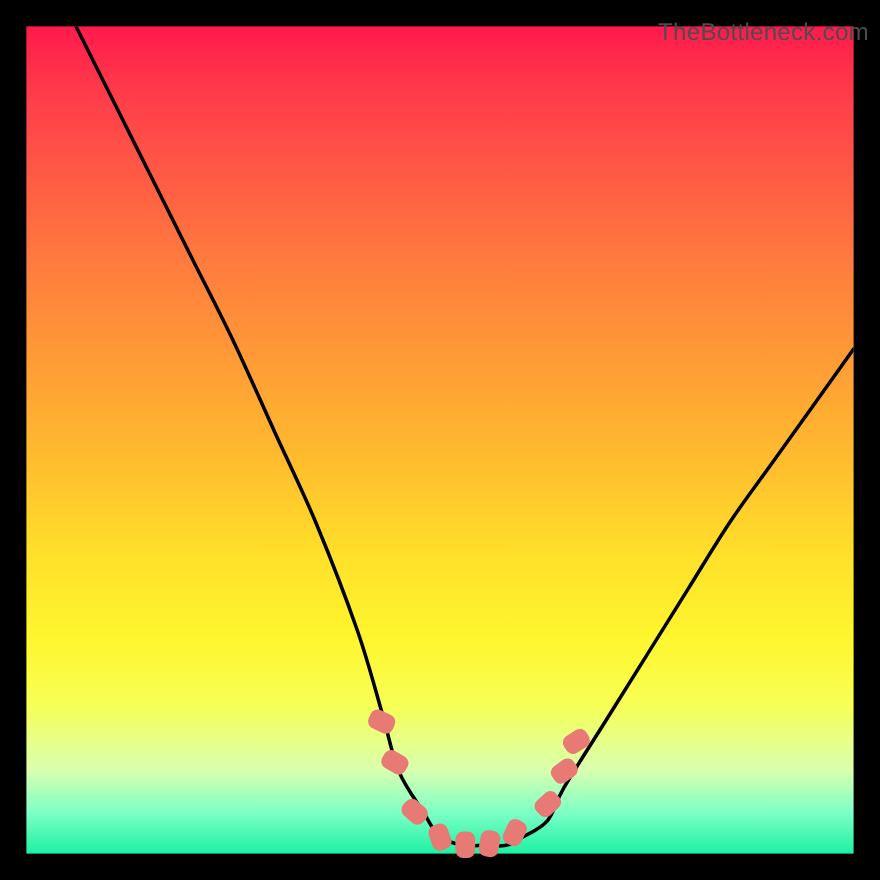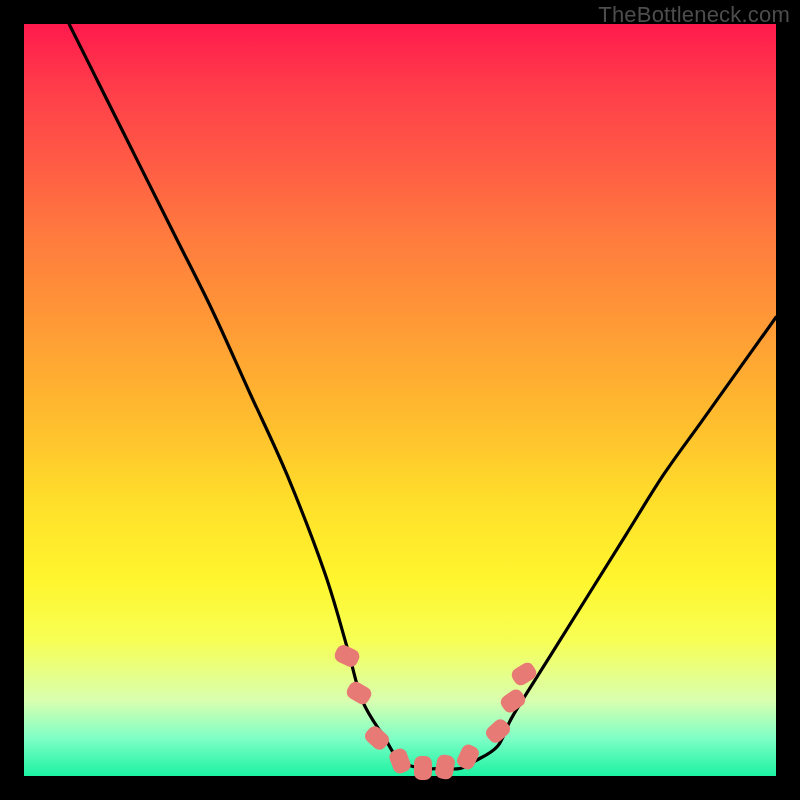--- a/index.html
+++ b/index.html
@@ -26,21 +26,21 @@
       #ffbb2e 52%,
       #ffe02a 64%,
       #fff62e 74%,
       #f7ff55 82%,
       #d8ffb0 90%,
       #7effc6 95%,
       #1cf2a2 100%);
   }
   .watermark {
     position: absolute;
-    top: 2px;
+    top: 16px;
     right: 10px;
     color: #4d4d4d;
     font-size: 22px;
     font-weight: 500;
     letter-spacing: 0.2px;
     z-index: 20;
   }
   svg.curve {
     position: absolute;
     left: 0;

